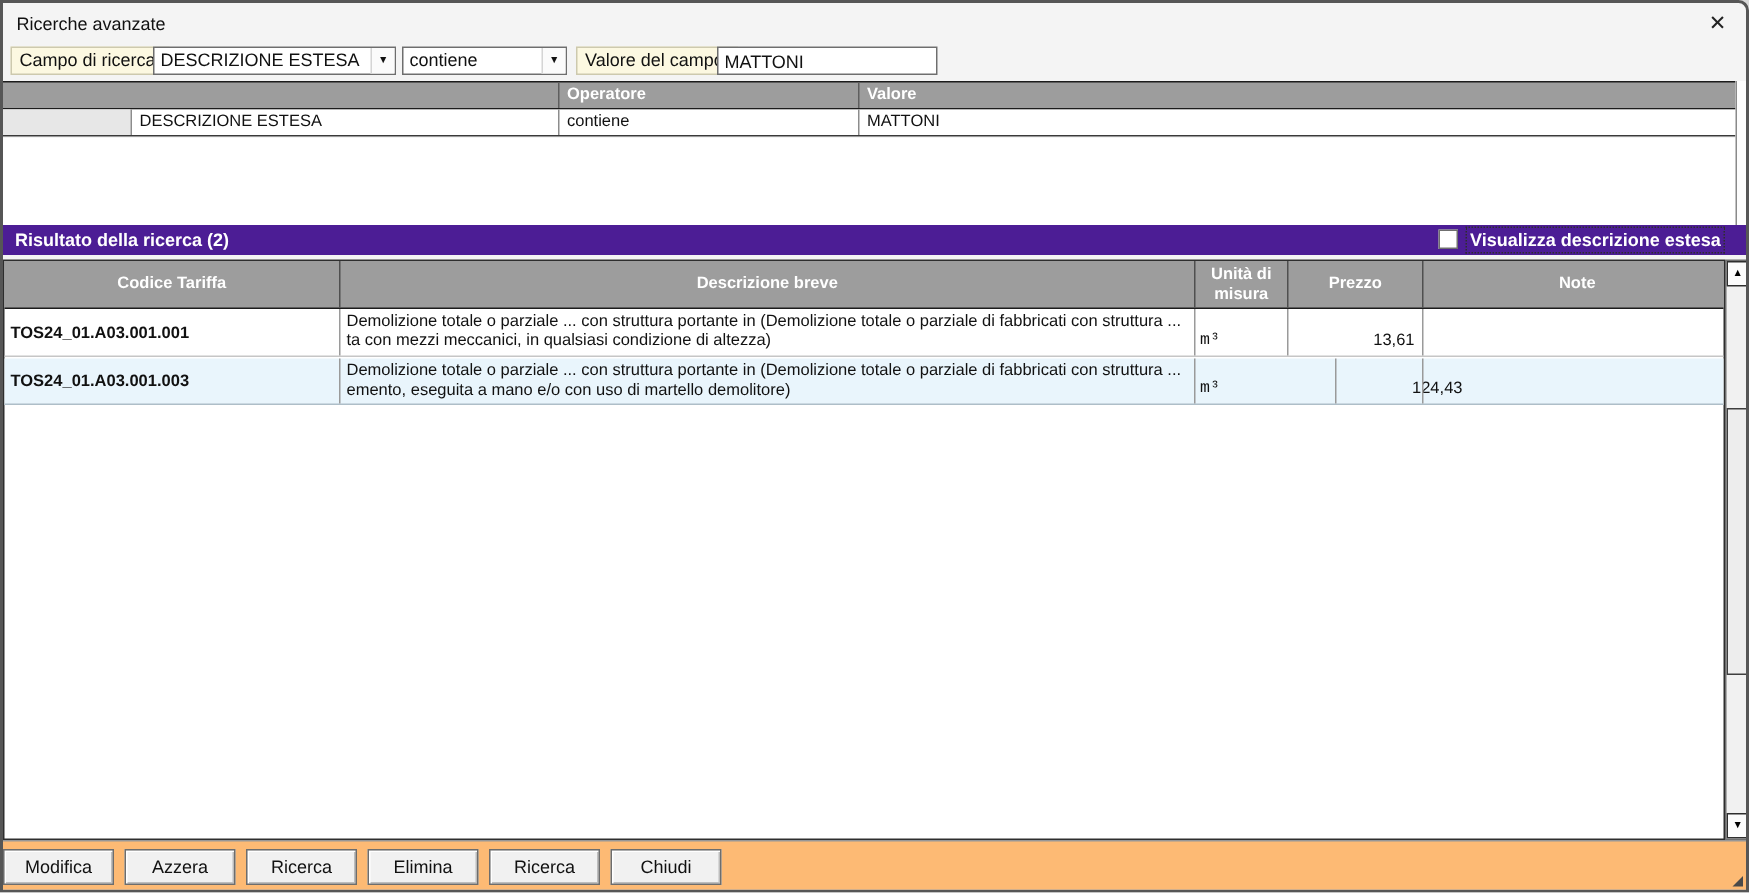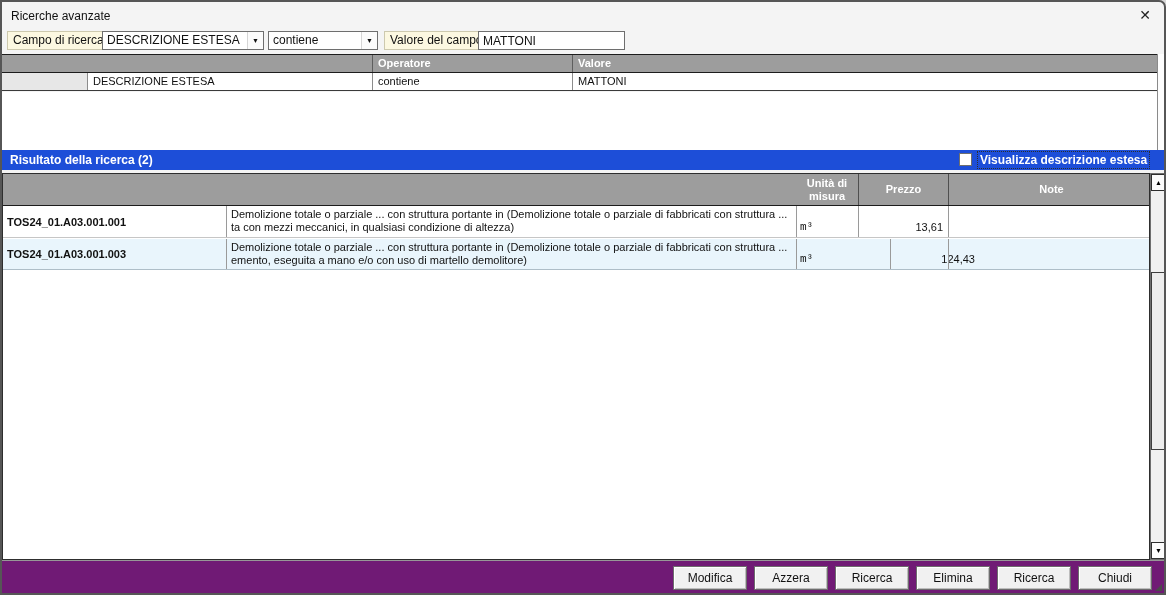--- a/index.html
+++ b/index.html
@@ -35,21 +35,21 @@
     background:#fff; border-bottom:1px solid #3a3a3a; }
   .crit-row .cell { position:absolute; top:0; height:100%; font-size:11px; color:#111;
     padding:2px 5px; border-left:1px solid #8c8c8c; overflow:hidden; white-space:nowrap; }
   .crit-sel { background:#E7E7E7; }
   .crit-fill { position:absolute; top:90px; left:0; width:1155px; height:58px; background:#fff; }
   .crit-side { position:absolute; left:1155px; top:52px; width:11px; height:96px;
     background:#FDFDFD; border-left:1px solid #8a8a8a; }
 
   
   .res-bar { position:absolute; top:148px; left:0; width:100%; height:20px;
-    background:#1d4ed8; color:#fff; font-weight:bold; font-size:12px;
+    background:#4c1d95; color:#fff; font-weight:bold; font-size:12px;
     padding-left:8px; line-height:20px; }
   .res-check { position:absolute; left:957px; top:151px; width:13px; height:13px;
     background:#fff; border:1px solid #6f6f6f; }
   .res-check-lbl { position:absolute; left:975px; top:149px; color:#fff; font-weight:bold;
     font-size:12px; border:1px dotted #2e2e2e; padding:0 2px; line-height:16px; }
 
   
   .grid { position:absolute; left:0; top:171px; width:1148px; height:387px;
     background:#fff; border:1px solid #2e2e2e; }
   .grid-hd { position:absolute; left:0; top:0; width:100%; height:32px;
@@ -75,22 +75,22 @@
   .sbtn { position:absolute; left:0; width:100%; height:17px; background:#FCFCFC;
     border:1px solid #2e2e2e; font-size:7px; color:#000; display:flex;
     align-items:center; justify-content:center; }
   .sbtn.up { top:0; }
   .sbtn.down { bottom:0; }
   .sthumb { position:absolute; left:0; top:98px; width:100%; height:178px;
     background:#EDEDED; border:1px solid #3e3e3e; }
 
   
   .footer { position:absolute; left:0; top:558px; width:100%; height:34px;
-    background:#701a75; border-top:1px solid #979797;
-    display:flex; justify-content:flex-end; align-items:center; gap:7px; padding-right:12px; }
+    background:#fdba74; border-top:1px solid #979797;
+    display:flex; align-items:center; gap:7px; padding-right:12px; }
   .btn { width:74px; height:24px; background:#F1F1F1; border:1px solid #6d6d6d;
     box-shadow: inset 1px 1px 0 #ffffff, inset -1px -1px 0 #bdbdbd;
     font-size:12px; color:#111; font-family:"Liberation Sans",sans-serif; cursor:default; }
   .grip { position:absolute; right:2px; bottom:2px; width:0; height:0;
     border-left:7px solid transparent; border-bottom:7px solid #4a4a4a; }
 </style>
 </head>
 <body>
 
 <div id="window">
@@ -123,20 +123,22 @@
   </div>
   <div class="crit-fill"></div>
   <div class="crit-side"></div>
 
   <div class="res-bar">Risultato della ricerca (2)</div>
   <div class="res-check"></div>
   <div class="res-check-lbl">Visualizza descrizione estesa</div>
 
   <div class="grid">
     <div class="grid-hd">
+      <div class="cell" style="left:0; width:223px;">Codice Tariffa</div>
+      <div class="cell" style="left:223px; width:570px;">Descrizione breve</div>
       <div class="cell" style="left:793px; width:62px;">Unità di misura</div>
       <div class="cell" style="left:855px; width:90px;">Prezzo</div>
       <div class="cell" style="left:945px; width:206px;text-align:right;">Note</div>
     </div>
 
     <div class="grow row-sep" style="top:32px;">
       <div class="cell cell-code" style="left:0; width:223px;">TOS24_01.A03.001.001</div>
       <div class="cell cell-desc" style="left:223px; width:570px;">
         <div>Demolizione totale o parziale  ... con struttura portante in (Demolizione totale o parziale di fabbricati con struttura ...</div>
         <div>ta con mezzi meccanici, in qualsiasi condizione di altezza)</div>

